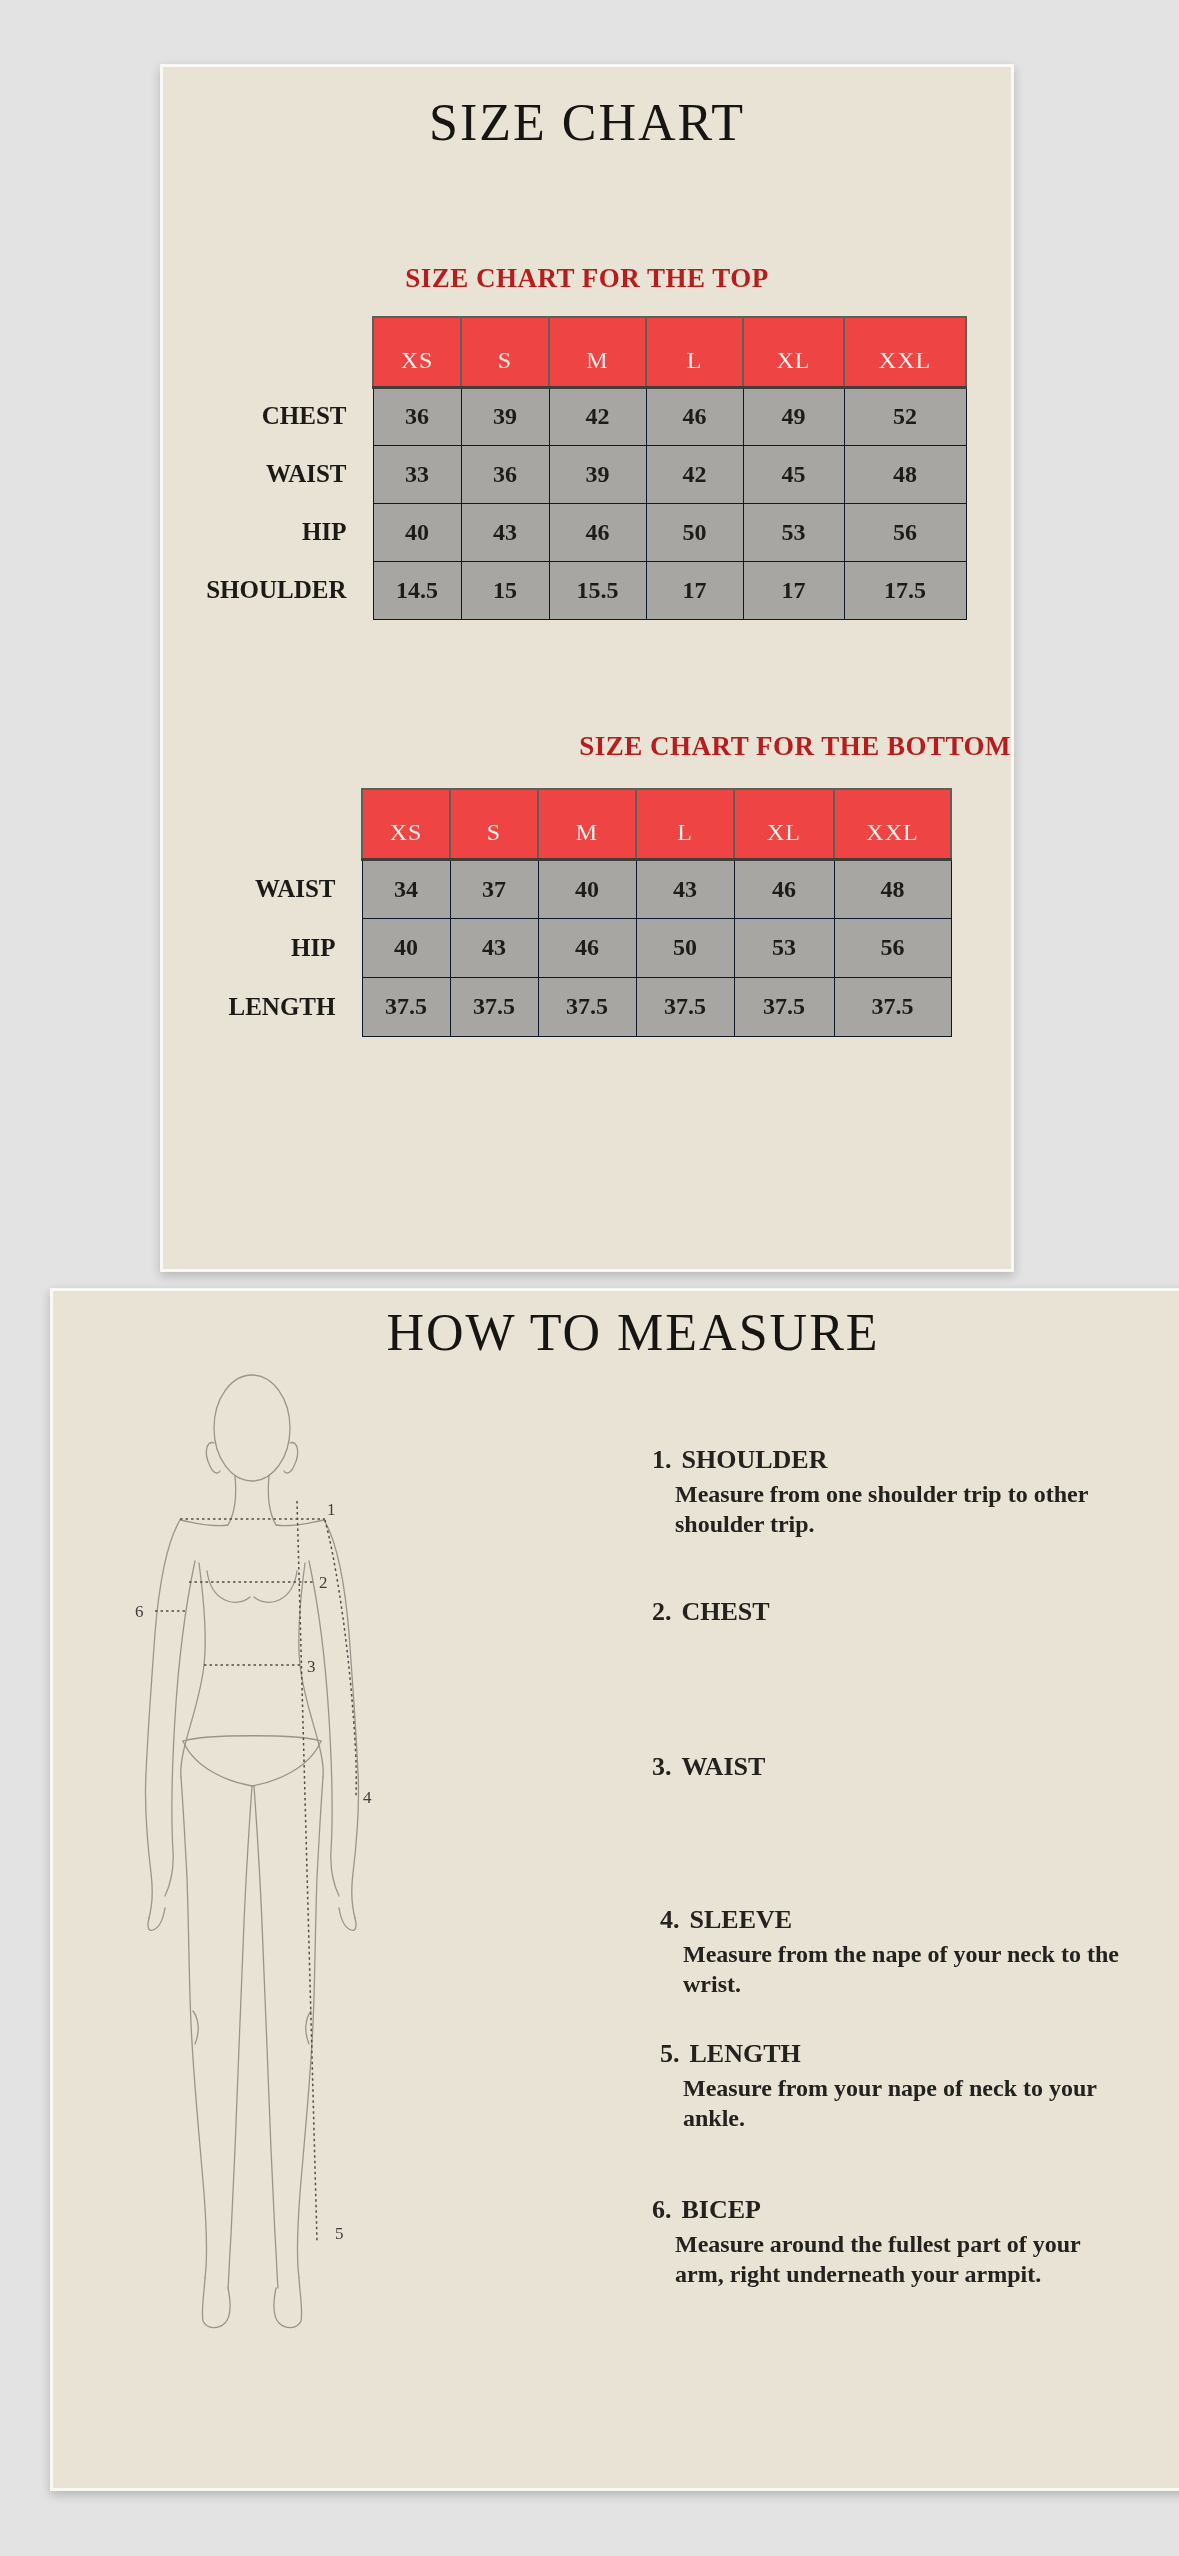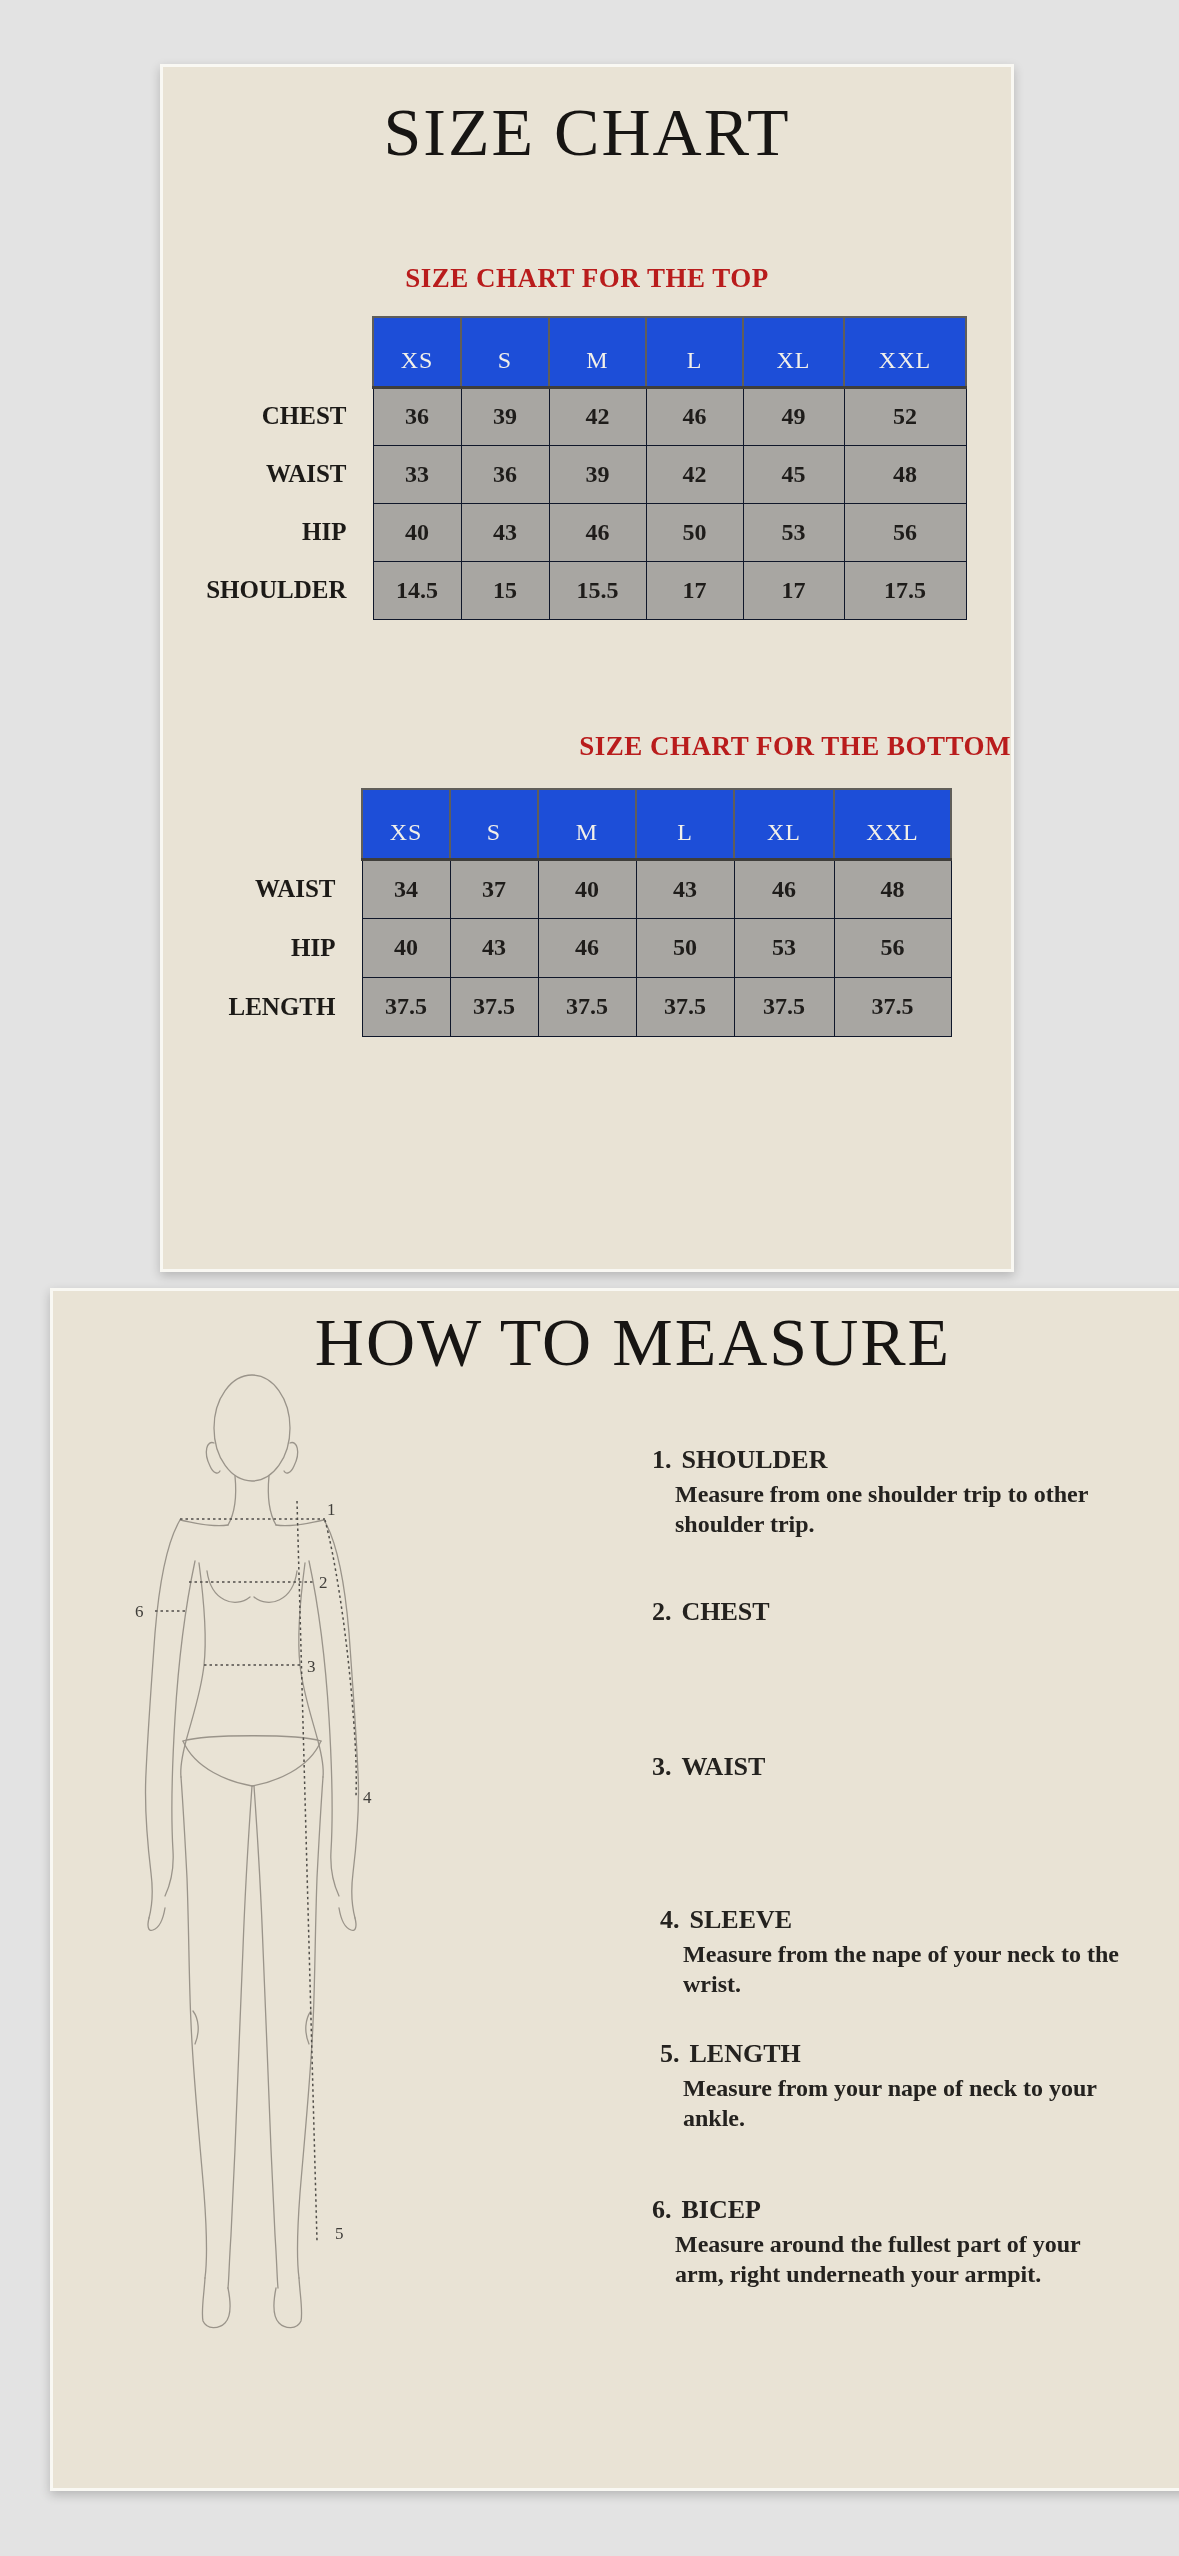--- a/index.html
+++ b/index.html
@@ -16,42 +16,42 @@
     background:#e9e3d5;
     border:3px solid #f9f8f3;
     box-sizing:border-box;
     box-shadow:0 4px 10px rgba(0,0,0,0.20);
   }
   .card-top{left:160px;top:64px;width:854px;height:1208px;}
   .card-bottom{left:22px;top:1288px;width:1166px;height:1203px;margin-left:28px;}
 
   h1.big-title{
     position:absolute;left:0;right:0;margin:0;text-align:center;
-    font-size:68px;font-weight:500;letter-spacing:2px;color:#171513;
+    font-size:52px;font-weight:500;letter-spacing:2px;color:#171513;
   }
   .card-top h1.big-title{top:26px;}
   .card-bottom h1.big-title{top:12px;}
 
   h2.table-heading{
     position:absolute;left:0;right:0;margin:0;text-align:center;
     font-size:27px;font-weight:700;letter-spacing:0.5px;color:#b91c1c;
   }
   #heading-top{top:196px;}
   #heading-bottom{top:664px;text-align:right;}
 
   table.size-table{
     position:absolute;border-collapse:collapse;table-layout:fixed;
   }
   #table-top{left:40px;top:249px;width:763px;}
   #table-bottom{left:40px;top:721px;width:748px;}
 
   table.size-table th,table.size-table td{padding:0;}
   table.size-table .corner{border:none;background:transparent;}
   table.size-table .col-h{
-    background:#1d4ed8;color:#f2f0e9;font-weight:400;font-size:24px;
+    background:#ef4444;color:#f2f0e9;font-weight:400;font-size:24px;
     letter-spacing:1px;border:2px solid #605e59;border-bottom:3px solid #3f3e3b;
     vertical-align:bottom;padding-bottom:12px;text-align:center;
   }
   table.size-table td{
     background:#a8a6a2;font-weight:700;font-size:24px;color:#1e1c1a;
     border:1px solid #0f172a;text-align:center;vertical-align:middle;
   }
   table.size-table .row-label{
     border:none;background:transparent;font-weight:700;font-size:25px;
     text-align:right;padding-right:26px;color:#1c1a17;vertical-align:middle;

